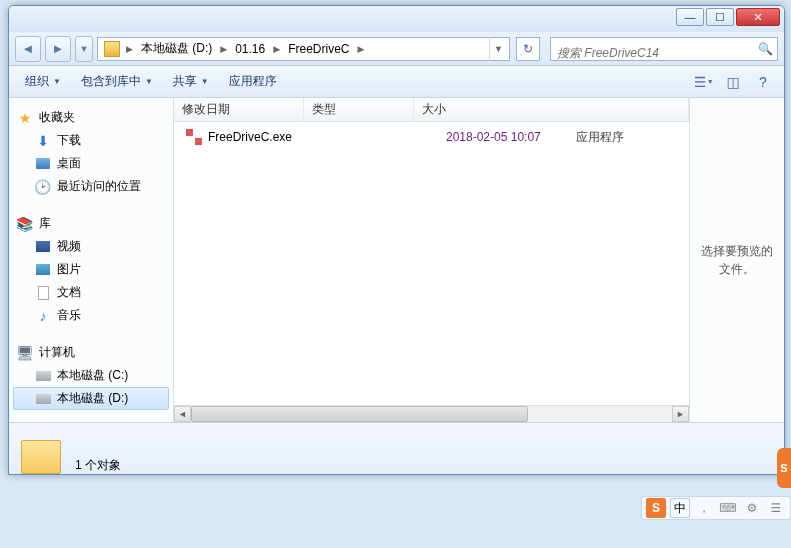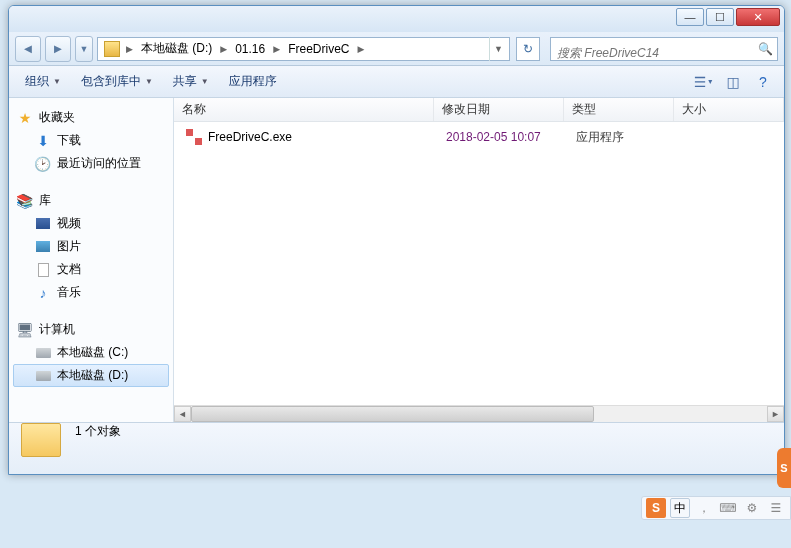--- a/index.html
+++ b/index.html
@@ -61,21 +61,21 @@
 .ficon::before,.ficon::after { content:""; position:absolute; width:7px; height:7px; background:#d55; }
 .ficon::before { left:0; top:0; }
 .ficon::after { right:0; bottom:0; }
 .hscroll { height:17px; background:#f0f0f0; border-top:1px solid #ddd; display:flex; }
 .hscroll .btn { width:17px; background:linear-gradient(#f5f5f5,#e0e0e0); border:1px solid #ccc; display:flex; align-items:center; justify-content:center; font-size:9px; color:#666; }
 .hscroll .track { flex:1; position:relative; }
 .hscroll .thumb { position:absolute; left:0; top:0; bottom:0; width:70%; background:linear-gradient(#e8e8e8,#cfcfcf); border:1px solid #bbb; border-radius:2px; }
 
 .preview { width:95px; border-left:1px solid #d5e0ea; background:#fafcfe; display:flex; align-items:center; justify-content:center; text-align:center; color:#555; padding:8px; line-height:1.5; }
 
-.statusbar { height:52px; background:linear-gradient(#f3f7fd,#e5eef8); border-top:1px solid #c6d5e4; display:flex; align-items:flex-start; padding:0 12px; }
+.statusbar { height:52px; background:linear-gradient(#f3f7fd,#e5eef8); border-top:1px solid #c6d5e4; display:flex; align-items:flex-end; padding:0 12px; }
 .sticon { width:40px; height:34px; background:linear-gradient(#ffe7a0,#f5c860); border:1px solid #d5a840; border-radius:2px; margin-right:14px; }
 
 .ime { position:absolute; right:0; bottom:28px; height:24px; display:flex; align-items:center; gap:4px; background:#f5f8fc; border:1px solid #cad8e6; border-radius:3px 0 0 3px; padding:0 4px; }
 .imeicon { width:20px; height:20px; display:flex; align-items:center; justify-content:center; font-size:12px; }
 .imemain { background:#ed7b2f; color:#fff; border-radius:2px; font-weight:bold; }
 .imetab { position:absolute; right:0; bottom:60px; width:14px; height:40px; background:#ed7b2f; border-radius:6px 0 0 6px; color:#fff; display:flex; align-items:center; justify-content:center; font-size:11px; font-weight:bold; }
 </style>
 </head>
 <body>
 
@@ -149,20 +149,26 @@
       <div class="sgroup">
         <div class="shead">
             <span class="sicon ic-fav">★</span>
             <span>收藏夹</span>
           </div>
         <div class="sitem">
             <span class="sicon ic-dl">⬇</span>
             <span>下载</span>
           </div>
         <div class="sitem">
+            <span class="sicon">
+              <span class="ic-desk"></span>
+            </span>
+            <span>桌面</span>
+          </div>
+        <div class="sitem">
             <span class="sicon ic-rec">🕑</span>
             <span>最近访问的位置</span>
           </div>
       </div>
       <div class="sgroup">
         <div class="shead">
             <span class="sicon ic-lib">📚</span>
             <span>库</span>
           </div>
         <div class="sitem">
@@ -205,21 +211,20 @@
             </span>
             <span>本地磁盘 (D:)</span>
           </div>
       </div>
 
     </div>
 
     <div class="content">
       <div class="filepanel">
         <div class="colhead">
-          <div class="col" style="width:260px">名称</div>
           <div class="col" style="width:130px">修改日期</div>
           <div class="col" style="width:110px">类型</div>
           <div class="col" style="flex:1">大小</div>
         </div>
         <div class="filelist">
           <div class="frow">
             <div class="fcell" style="width:260px">
                 <span class="ficon"></span>
                 <span>FreeDriveC.exe</span>
               </div>
@@ -228,20 +233,21 @@
           </div>
         </div>
         <div class="hscroll">
           <div class="btn">◄</div>
           <div class="track">
               <div class="thumb"></div>
             </div>
           <div class="btn">►</div>
         </div>
       </div>
+      <div class="preview">选择要预览的文件。</div>
     </div>
   </div>
 
   <div class="statusbar">
     <div class="sticon"></div>
     <span>1 个对象</span>
   </div>
 </div>
 
 <div class="imetab">S</div>

